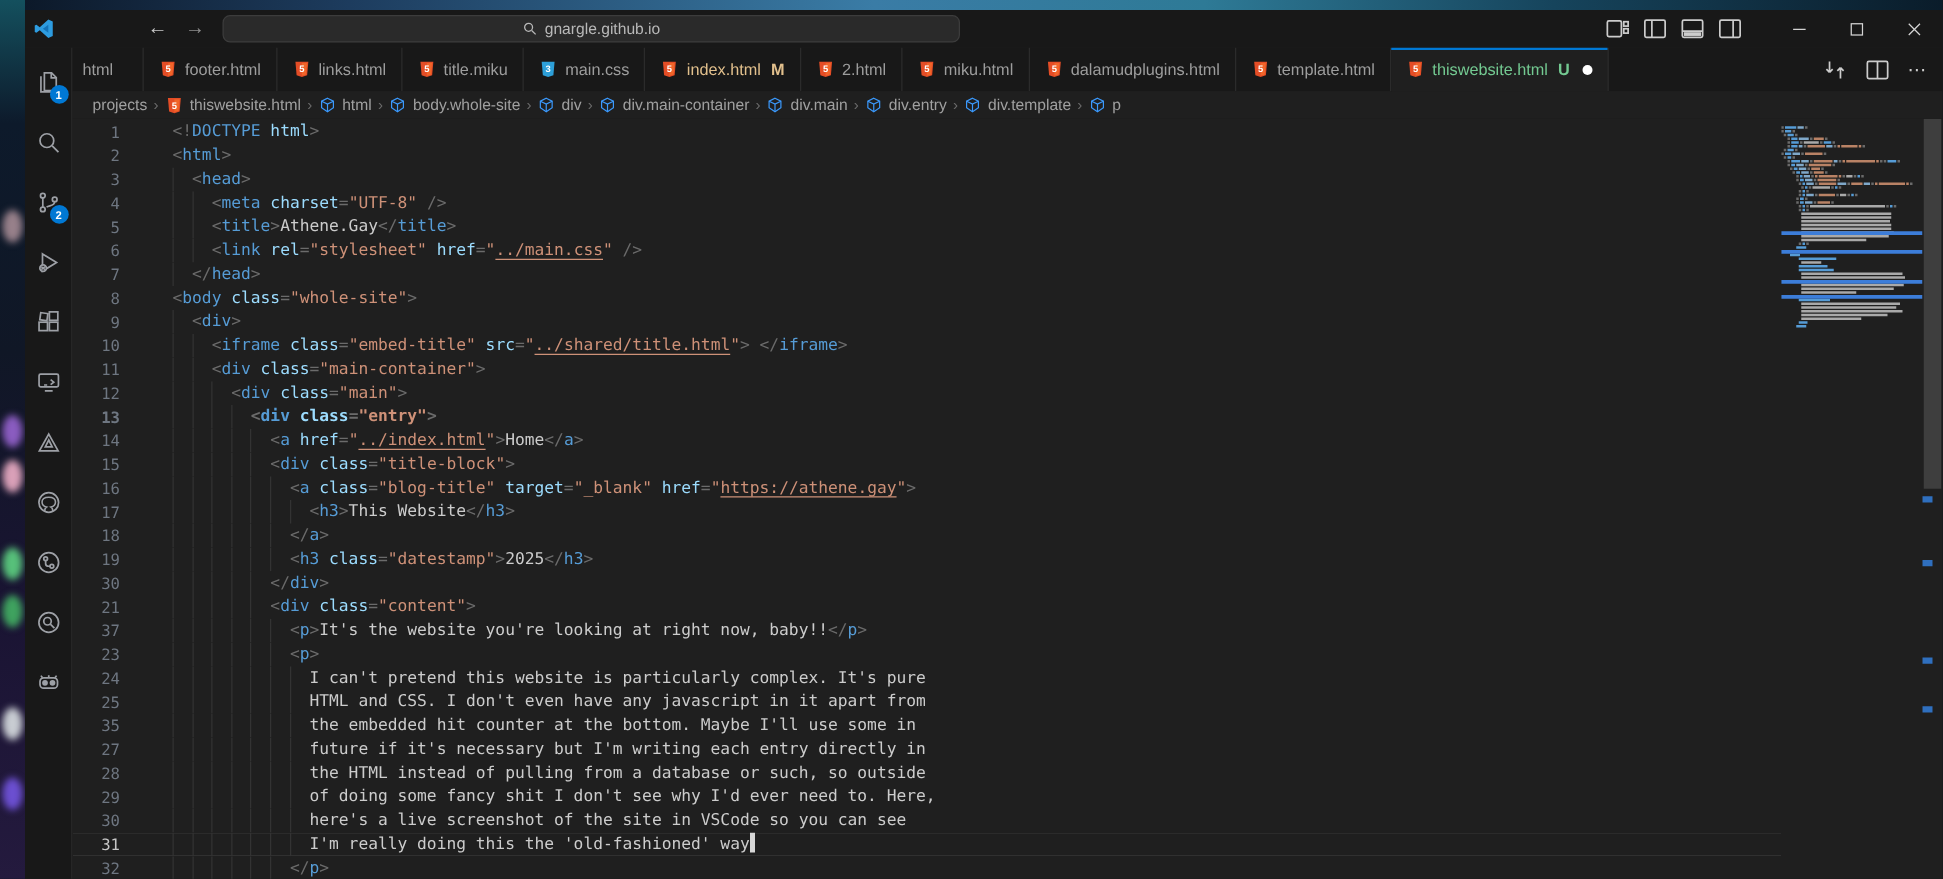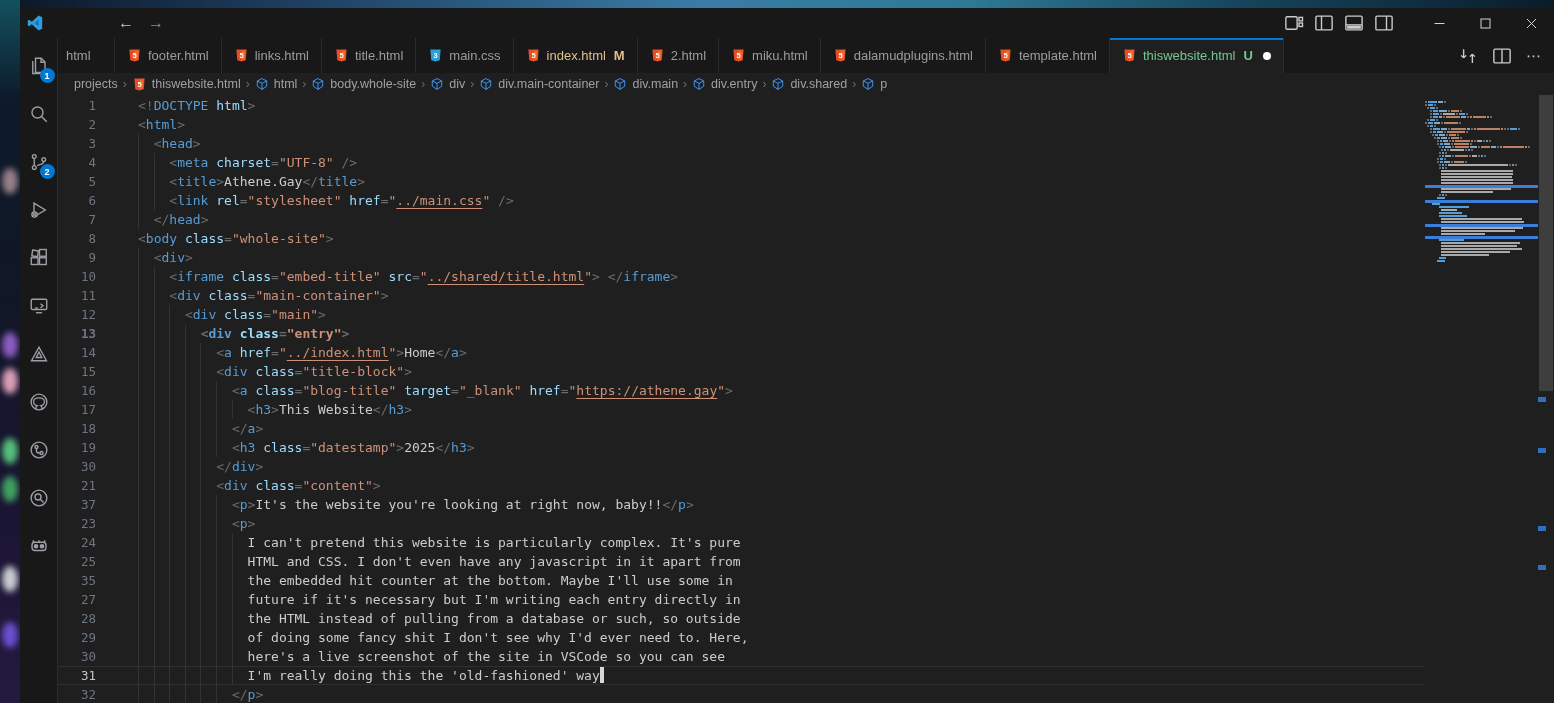--- a/index.html
+++ b/index.html
@@ -93,20 +93,29 @@
   <div class="titlebar">
     <div class="vscode-logo">
       <svg width="16" height="16" viewBox="0 0 24 24">
           <path fill="#2d9ce0" d="M17.5 0.8 7.2 10.2 3.2 7.1 1.2 8.1v7.8l2 1 4-3.1 10.3 9.4 5.3-2.5V3.3z"></path>
           <path fill="#1473b8" d="M17.5 7.2v9.6L11 12z"></path>
         </svg>
     </div>
     <div class="nav-arrows">
       <span class="arr" style="color:#c8c8c8">←</span>
       <span class="arr" style="color:#8f8f8f">→</span>
+    </div>
+    <div class="command-center">
+      <span style="display:flex">
+        <svg width="12" height="12" viewBox="0 0 16 16" fill="none" stroke="#b8b8b8" stroke-width="1.4">
+            <circle cx="6.5" cy="6.5" r="4.2"></circle>
+            <path d="M9.8 9.8 14 14"></path>
+          </svg>
+      </span>
+      <span>gnargle.github.io</span>
     </div>
     <div class="titlebar-right">
       <div class="layout-controls">
           <div class="lic">
             <svg width="20" height="20" viewBox="0 0 16 16" fill="none" stroke="currentColor" stroke-width="1.1">
               <rect x="1.5" y="3" width="9" height="10" rx="1"></rect>
               <rect x="12" y="3.5" width="2.8" height="2.8"></rect>
               <rect x="12" y="8" width="2.8" height="2.8"></rect>
             </svg>
           </div>
@@ -260,21 +269,21 @@
               <span>links.html</span>
             </div>
             <div class="tab">
               <span style="display:flex">
                 <svg width="15" height="15" viewBox="0 0 16 16">
                   <path fill="#e44d26" d="M2.5 1.5h11l-1 11.5L8 14.5l-4.5-1.5z"></path>
                   <path fill="#f16529" d="M8 2.5v11l3.6-1.2.8-9.8z"></path>
                   <text x="8" y="10.6" font-size="8" font-weight="bold" fill="#fff" text-anchor="middle" font-family="Liberation Sans,sans-serif">5</text>
                 </svg>
               </span>
-              <span>title.html</span>
+              <span>title.miku</span>
             </div>
             <div class="tab">
               <span style="display:flex">
                 <svg width="15" height="15" viewBox="0 0 16 16">
                   <path fill="#2d9fd8" d="M2.5 1.5h11l-1 11.5L8 14.5l-4.5-1.5z"></path>
                   <text x="8" y="10.6" font-size="8" font-weight="bold" fill="#fff" text-anchor="middle" font-family="Liberation Sans,sans-serif">3</text>
                 </svg>
               </span>
               <span>main.css</span>
             </div>
@@ -436,21 +445,21 @@
             <span>div.entry</span>
           </span>
           <span class="bc-sep">›</span>
           <span class="bc-item">
             <span style="display:flex">
               <svg width="14" height="14" viewBox="0 0 16 16" fill="none" stroke="#3b99fc" stroke-width="1.1">
                 <path d="M8 1.8l5.4 2.7v6L8 14.2 2.6 10.5v-6z"></path>
                 <path d="M2.6 4.5 8 7.2l5.4-2.7M8 7.2v7"></path>
               </svg>
             </span>
-            <span>div.shared</span>
+            <span>div.template</span>
           </span>
           <span class="bc-sep">›</span>
           <span class="bc-item">
             <span style="display:flex">
               <svg width="14" height="14" viewBox="0 0 16 16" fill="none" stroke="#3b99fc" stroke-width="1.1">
                 <path d="M8 1.8l5.4 2.7v6L8 14.2 2.6 10.5v-6z"></path>
                 <path d="M2.6 4.5 8 7.2l5.4-2.7M8 7.2v7"></path>
               </svg>
             </span>
             <span>p</span>

